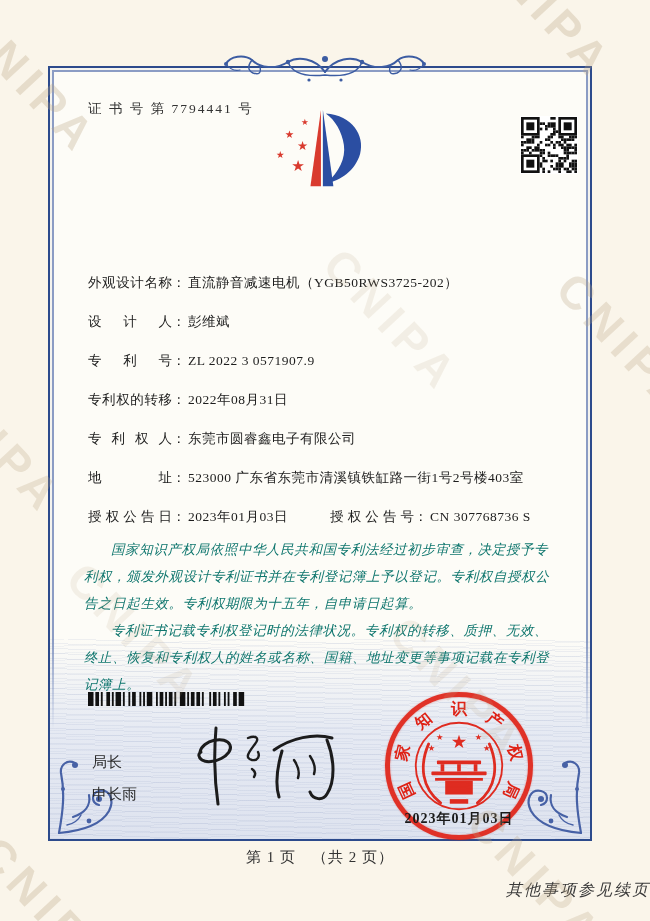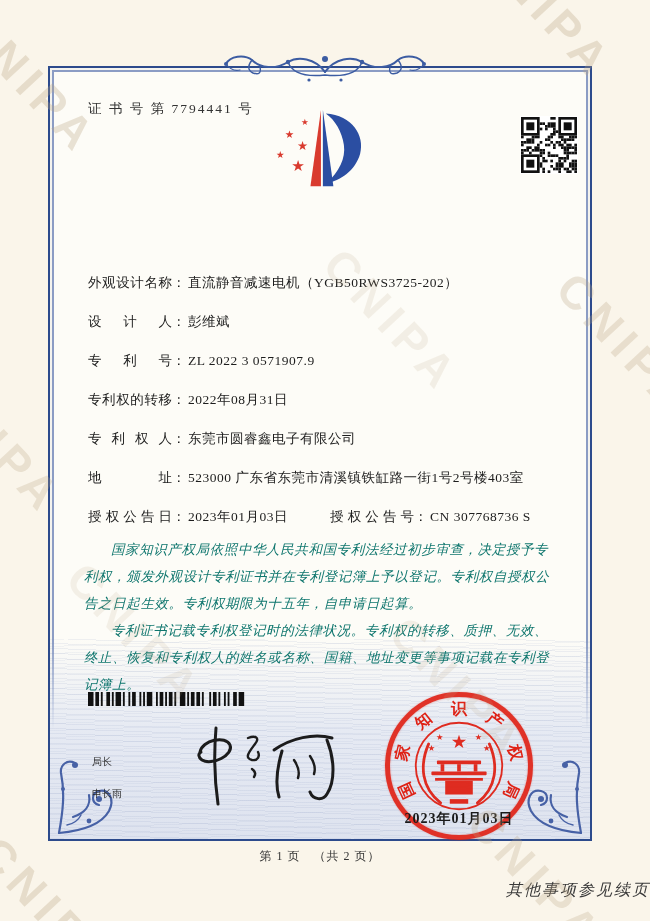--- a/index.html
+++ b/index.html
@@ -55,41 +55,41 @@
   .fcolon{display:inline-block; width:16px;}
   .fvalue{letter-spacing:0.5px;}
   .pair2{position:absolute; left:242px; top:0; white-space:nowrap;}
   .paras{
     position:absolute; left:34px; right:28px; top:468px;
     font-size:13.5px; font-style:italic; line-height:27px; letter-spacing:0.6px; color:#0f766e;
   }
   .paras p{margin:0; text-indent:2em;}
   .barcode{position:absolute; left:38px; top:624px;}
   .issuer{position:absolute; left:42px; top:678px; font-family:"Liberation Sans","DejaVu Sans",sans-serif;
-    font-size:10px; color:#2a2a2a; line-height:32px; z-index:2;}
+    font-size:15px; color:#2a2a2a; line-height:32px; z-index:2;}
   .signature{position:absolute; left:138px; top:654px; z-index:2;}
   
   .seal{position:absolute; left:335px; top:624px; width:148px; height:148px; z-index:2;}
   .seal-ring{
     position:absolute; inset:0; border-radius:50%;
     border:5px solid rgba(223,34,22,0.92);
     box-shadow:0 0 2px rgba(223,34,22,0.4), inset 0 0 2px rgba(223,34,22,0.4);
   }
   .seal-char{
     position:absolute; left:50%; top:50%; font-size:16px; font-weight:bold;
     color:#df2216; font-family:"Liberation Serif","DejaVu Serif",serif;
   }
   .emblem{position:absolute; left:50%; top:50%; transform:translate(-50%,-50%); opacity:.95;}
   .seal-date{
     position:absolute; left:50%; top:118px; transform:translateX(-50%);
     white-space:nowrap; color:#1a1a1a; font-size:14px; letter-spacing:1px; font-weight:bold;
   }
   .page-indicator{
     position:absolute; left:0; right:0; top:780px; text-align:center;
-    font-size:12px; letter-spacing:1px; color:#333;
+    font-size:15px; letter-spacing:1px; color:#333;
   }
   .footer-note{
     position:absolute; left:0; right:0; top:880px; text-align:right; z-index:2;
     font-size:16px; font-style:italic; letter-spacing:2px; color:#3a3a3a;
   }
 </style>
 </head>
 <body>
 
 <div class="page">

